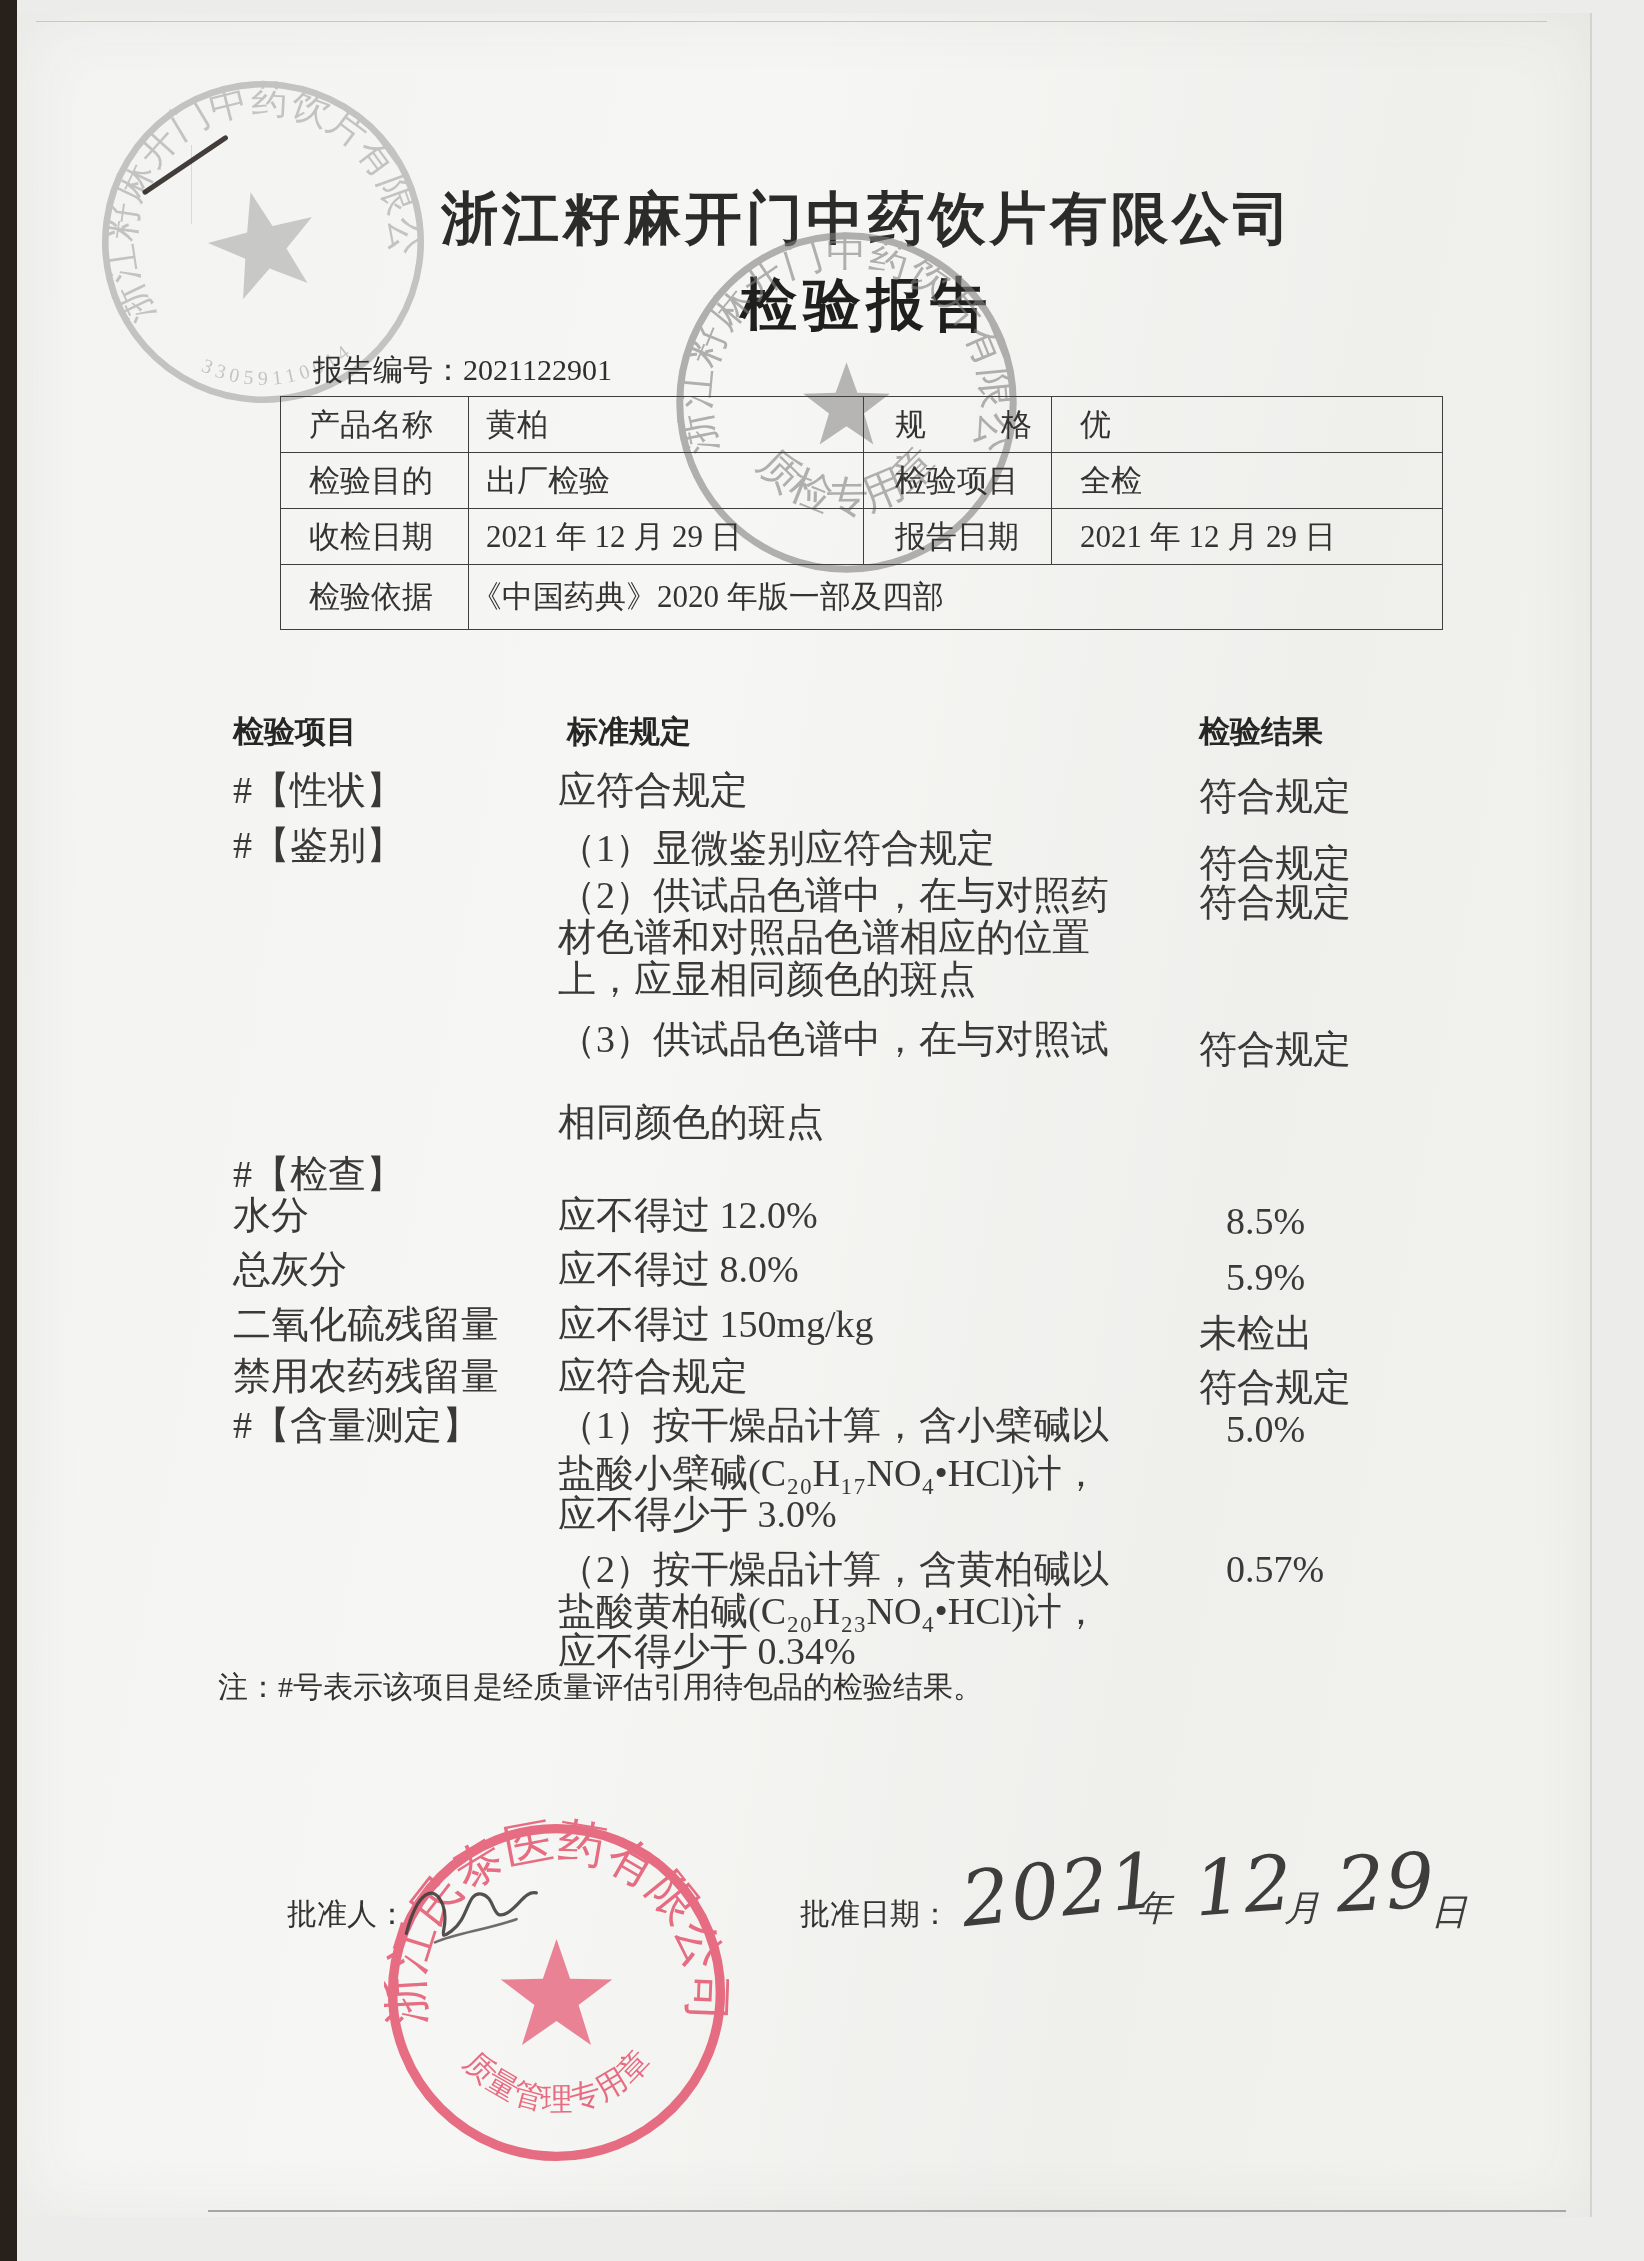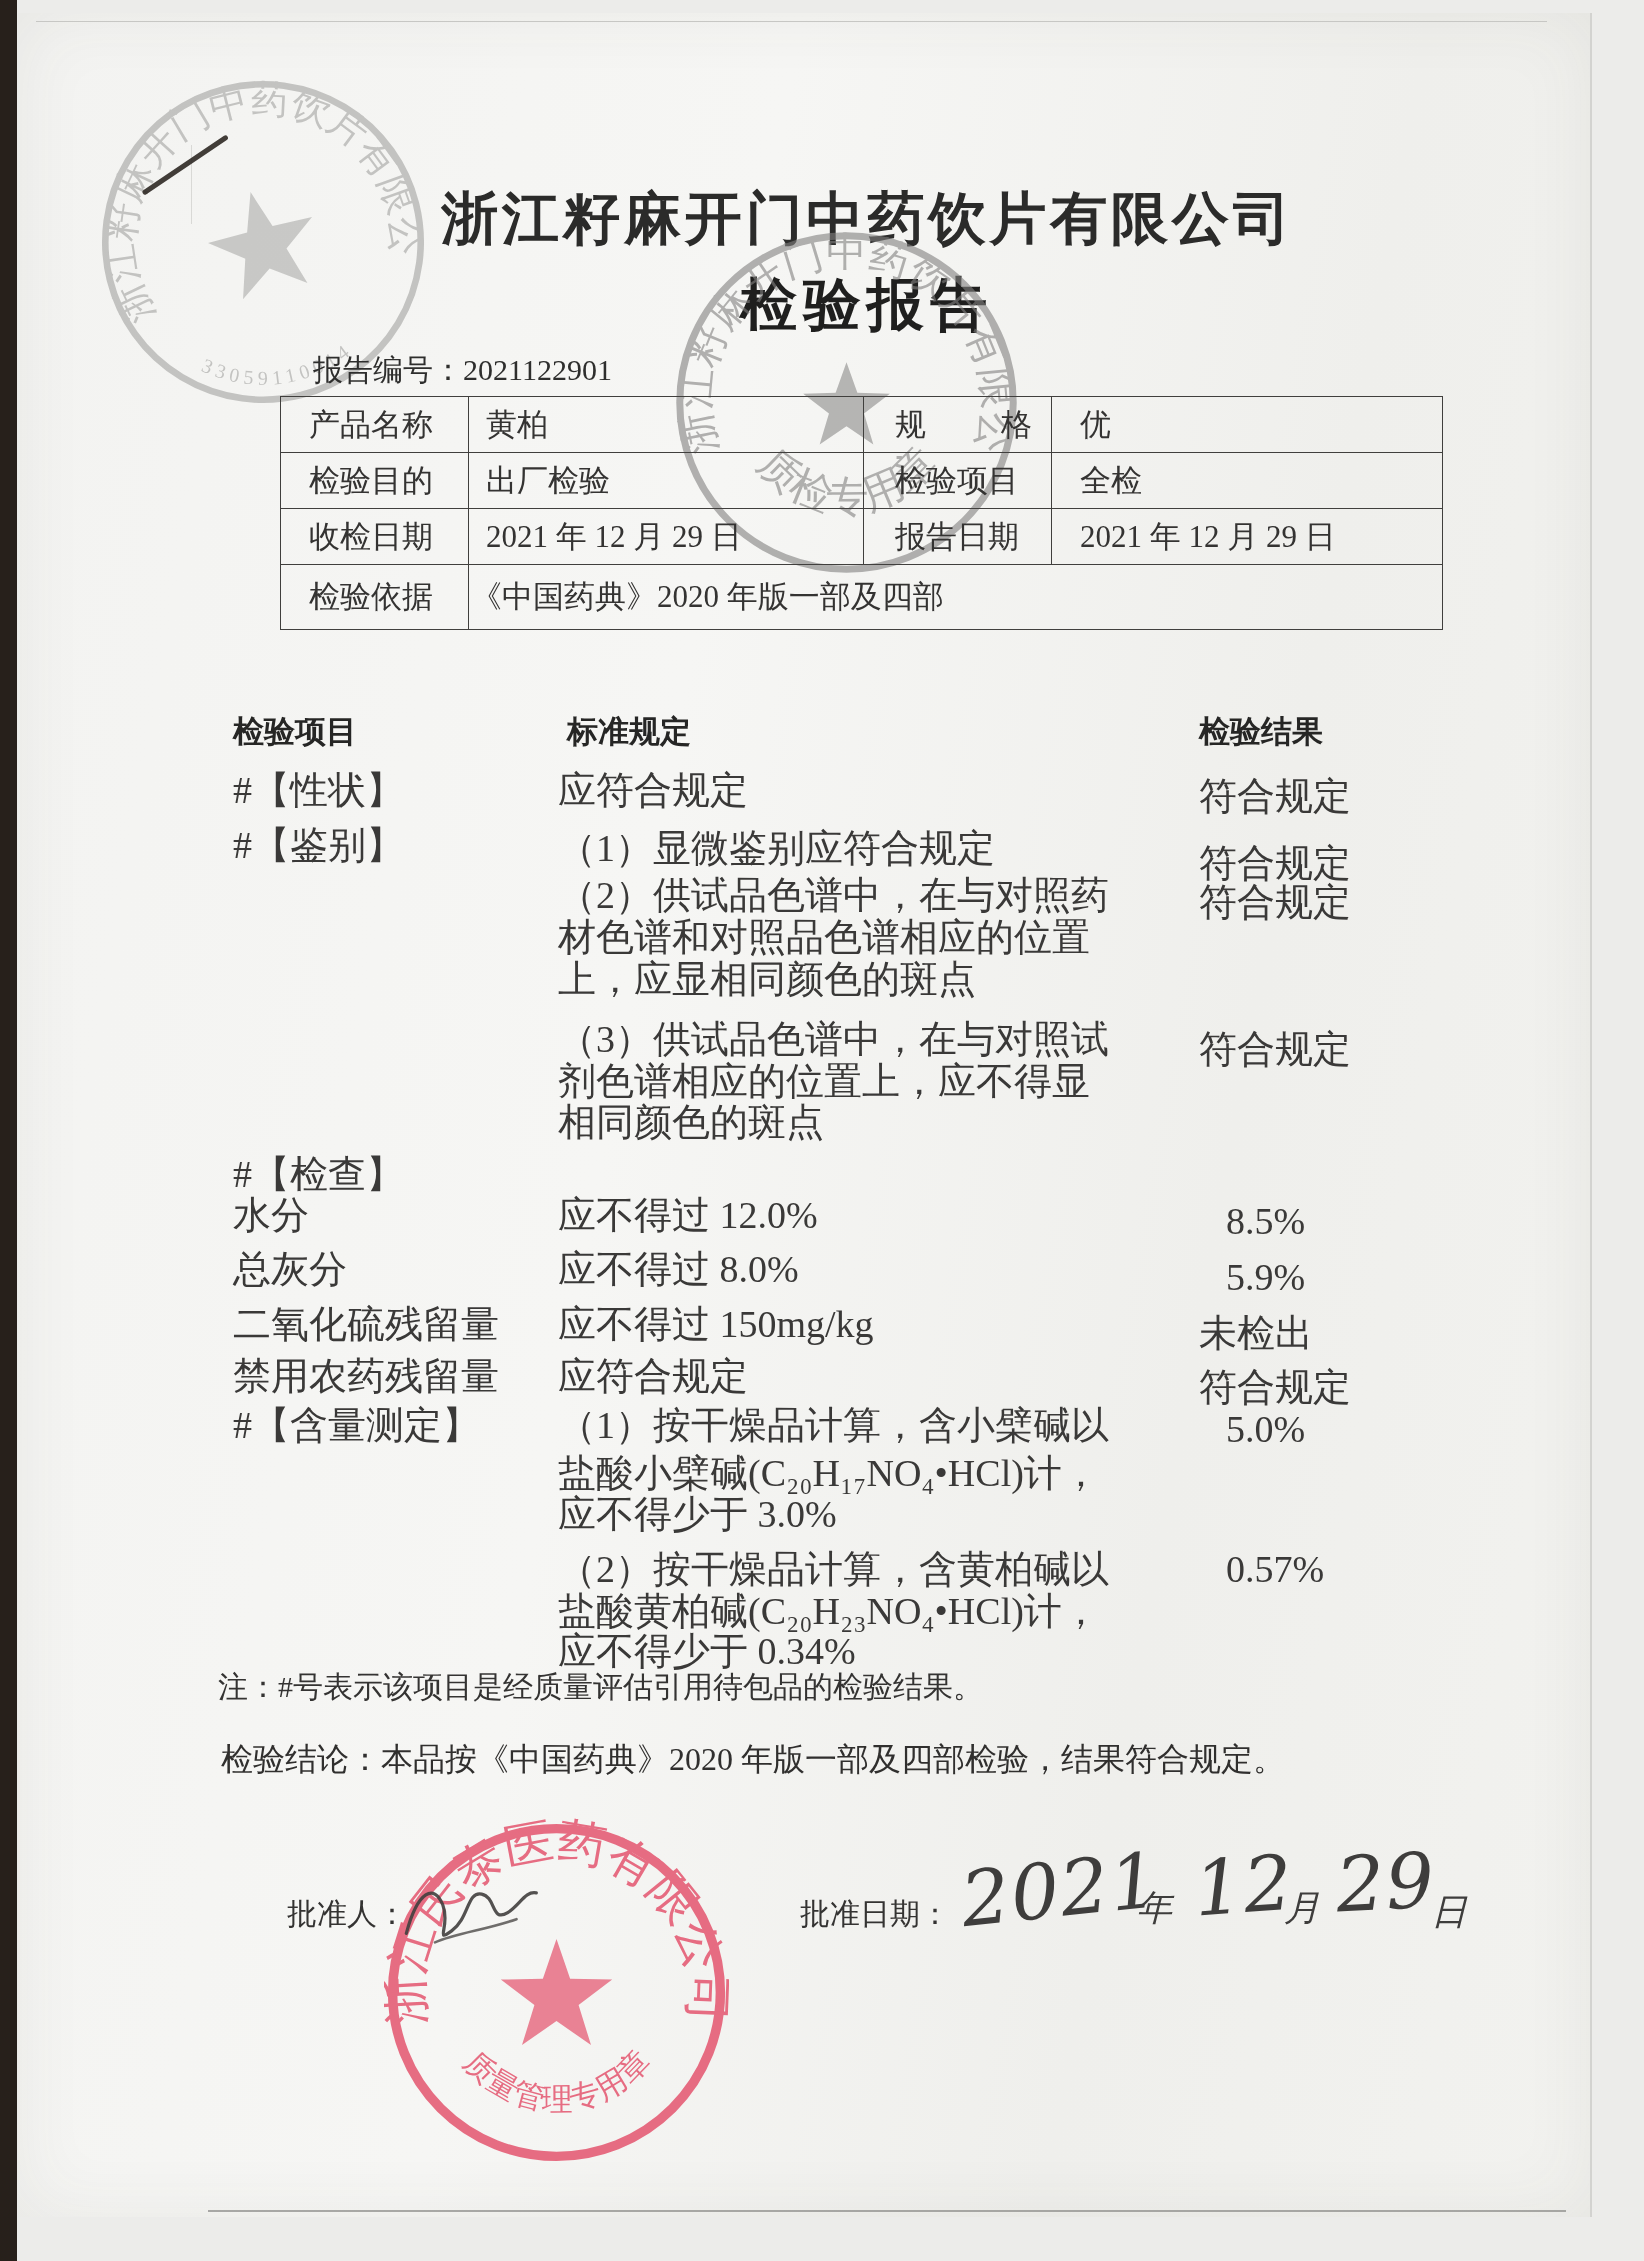--- a/index.html
+++ b/index.html
@@ -134,21 +134,20 @@
   <div class="txt rl ritem" style="top:820px">#【鉴别】</div>
   <div class="txt rl rstd" style="top:823px">（1）显微鉴别应符合规定</div>
   <div class="txt rl rres" style="top:838px">符合规定</div>
 
   <div class="txt rl rstd" style="top:870px">（2）供试品色谱中，在与对照药</div>
   <div class="txt rl rstd" style="top:912px">材色谱和对照品色谱相应的位置</div>
   <div class="txt rl rstd" style="top:954px">上，应显相同颜色的斑点</div>
   <div class="txt rl rres" style="top:877px">符合规定</div>
 
   <div class="txt rl rstd" style="top:1014px">（3）供试品色谱中，在与对照试</div>
-  <div class="txt rl rstd" style="top:1056px">剂色谱相应的位置上，应不得显</div>
   <div class="txt rl rstd" style="top:1097px">相同颜色的斑点</div>
   <div class="txt rl rres" style="top:1024px">符合规定</div>
 
   <div class="txt rl ritem" style="top:1149px">#【检查】</div>
 
   <div class="txt rl ritem" style="top:1190px">水分</div>
   <div class="txt rl rstd" style="top:1190px">应不得过 12.0%</div>
   <div class="txt rl rnum" style="top:1199px">8.5%</div>
 
   <div class="txt rl ritem" style="top:1244px">总灰分</div>
@@ -168,21 +167,20 @@
   <div class="txt rl rstd" style="top:1448px">盐酸小檗碱(C₂₀H₁₇NO₄•HCl)计，</div>
   <div class="txt rl rstd" style="top:1489px">应不得少于 3.0%</div>
   <div class="txt rl rnum" style="top:1407px">5.0%</div>
 
   <div class="txt rl rstd" style="top:1544px">（2）按干燥品计算，含黄柏碱以</div>
   <div class="txt rl rstd" style="top:1586px">盐酸黄柏碱(C₂₀H₂₃NO₄•HCl)计，</div>
   <div class="txt rl rstd" style="top:1626px">应不得少于 0.34%</div>
   <div class="txt rl rnum" style="top:1547px">0.57%</div>
 
   <div class="txt note-line">注：#号表示该项目是经质量评估引用待包品的检验结果。</div>
-  <div class="txt concl-line">检验结论：本品按《中国药典》2020 年版一部及四部检验，结果符合规定。</div>
 
   <div class="txt appr-label" style="left:287px;top:1894px">批准人：</div>
   <div class="txt appr-label" style="left:800px;top:1894px">批准日期：</div>
 
   <div>
     <span class="hw hw-num" style="left:961px;top:1845px;transform:rotate(-6deg)">2021</span>
     <span class="hw hw-unit" style="left:1136px;top:1884px">年</span>
     <span class="hw hw-num" style="left:1194px;top:1841px;transform:rotate(-4deg)">12</span>
     <span class="hw hw-unit" style="left:1284px;top:1884px">月</span>
     <span class="hw hw-num" style="left:1336px;top:1838px;transform:rotate(-3deg)">29</span>

